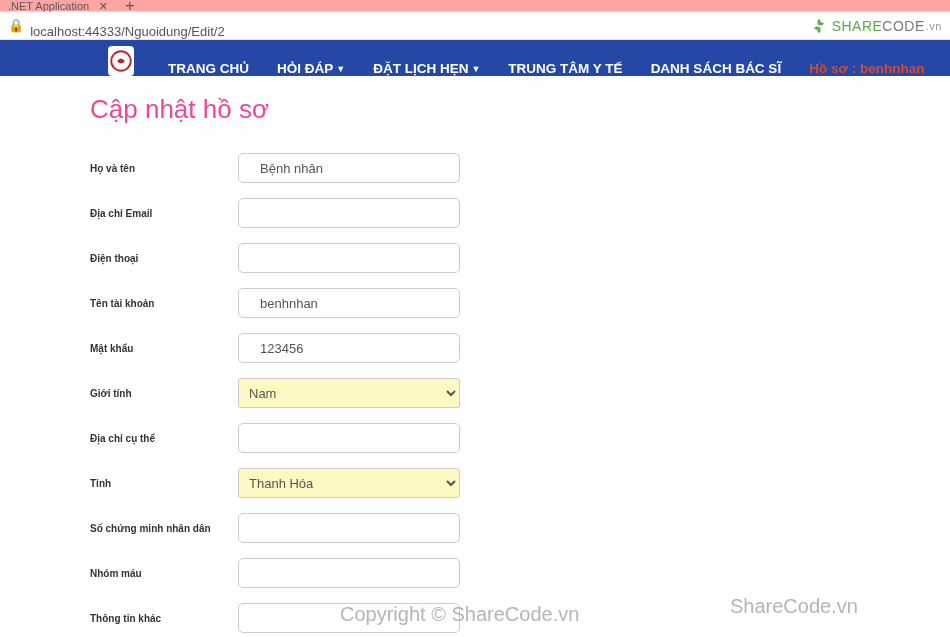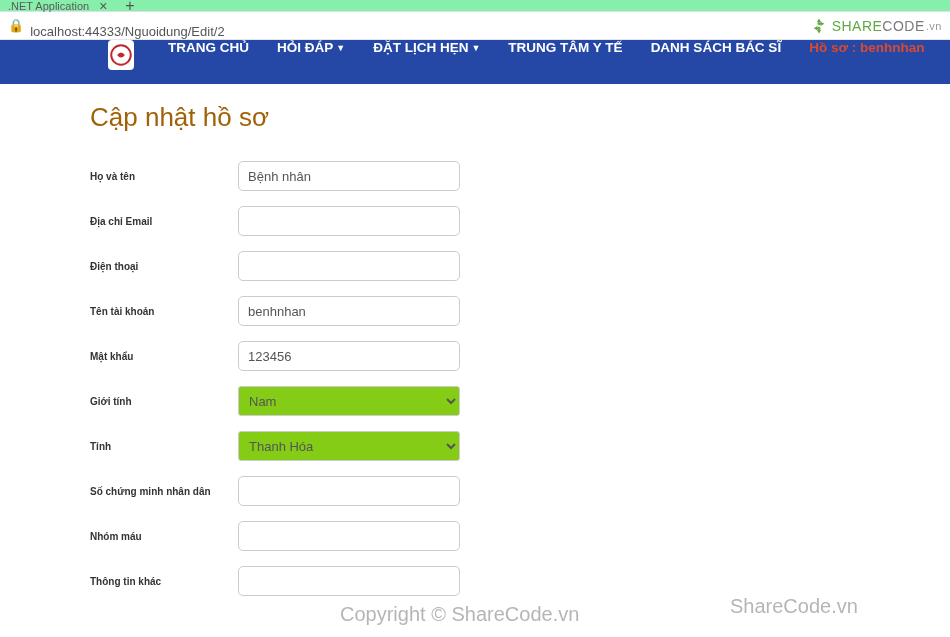--- a/index.html
+++ b/index.html
@@ -1,47 +1,47 @@
 <!DOCTYPE html>
 <html><head>
   <meta charset="utf-8">
   <style>
     * { margin: 0; padding: 0; box-sizing: border-box; }
     body { font-family: Arial, Helvetica, sans-serif; background: #fff; width: 950px; height: 637px; overflow: hidden; position: relative; }
     
-    .browser-chrome { background: #86efac; height: 12px; border-bottom: 1px solid #e0e0e0; display: flex; align-items: center; padding: 0 8px; font-size: 11px; color: #5a5a5a; }
+    .browser-chrome { background: #fca5a5; height: 12px; border-bottom: 1px solid #e0e0e0; display: flex; align-items: center; padding: 0 8px; font-size: 11px; color: #5a5a5a; }
     .tab-area { display: flex; align-items: center; gap: 10px; }
     .tab-close { font-size: 14px; color: #555; }
     .tab-plus { font-size: 16px; color: #555; margin-left: 8px; }
     
     .address-bar-row { background: #fff; height: 28px; display: flex; align-items: center; padding: 0 8px; border-bottom: 1px solid #e5e5e5; font-size: 13px; color: #555; }
     .lock-icon { margin-right: 6px; color: #5a5a5a; }
     .url-text { flex: 1; margin-top: 11px; }
     .sharecode-badge { font-weight: normal; font-size: 14px; letter-spacing: 0.5px; display: flex; align-items: center; }
     .sharecode-badge .share { color: #5fa843; }
     .sharecode-badge .code { color: #7a7a7a; }
     .sharecode-badge .vn { color: #9a9a9a; font-size: 11px; margin-left: 1px; }
     .recycle-icon { width: 18px; height: 18px; margin-right: 4px; }
     
-    .navbar { background: #2548a6; height: 44px; display: flex; align-items: flex-start; padding: 0 0 0 108px; }
+    .navbar { background: #2548a6; height: 36px; display: flex; align-items: flex-end; padding: 0 0 0 108px; }
     .navbar-logo { width: 40px; height: 30px; background: #fff; border-radius: 4px; display: flex; align-items: center; justify-content: center; margin-right: 20px; }
     .navbar-logo svg { width: 26px; height: 26px; }
     .nav-item { color: #fff; font-size: 13.5px; font-weight: 600; padding: 0 14px; cursor: pointer; white-space: nowrap; display: flex; align-items: center; gap: 3px; }
     .nav-item.active { color: #d94a2e; }
     .nav-item.last { margin-left: auto; padding-right: 12px; }
     .caret { font-size: 9px; }
     
     .container { padding: 18px 0 0 90px; }
-    .page-title { font-size: 26px; font-weight: 400; color: #a16207; margin-bottom: 28px; }
+    .page-title { font-size: 26px; font-weight: 400; color: #ec4899; margin-bottom: 28px; }
     
     .form-row { display: flex; align-items: center; margin-bottom: 15px; }
     .form-label { width: 148px; text-align: left; font-size: 10px; font-weight: 600; color: #333; padding-right: 14px; }
     .form-label.multiline { line-height: 1.3; }
-    .form-input { width: 222px; height: 30px; border: 1px solid #ccc; border-radius: 5px; padding: 0 9px; font-size: 13px; color: #555; background: #fff; }
-    .form-select { width: 222px; height: 30px; border: 1px solid #ccc; border-radius: 3px; padding: 0 6px; font-size: 13px; color: #555; background: #84cc16; }
+    .form-input { width: 222px; height: 30px; border: 1px solid #ccc; border-radius: 5px; padding: 0 21px; font-size: 13px; color: #555; background: #fff; }
+    .form-select { width: 222px; height: 30px; border: 1px solid #ccc; border-radius: 3px; padding: 0 6px; font-size: 13px; color: #555; background: #fef9c3; }
     
     .watermark { position: absolute; font-size: 20px; color: rgba(120,120,120,0.55); text-shadow: 0 1px 1px rgba(255,255,255,0.4); pointer-events: none; font-family: Arial; }
     .watermark.center { left: 340px; top: 603px; }
     .watermark.right { left: 730px; top: 595px; }
   </style>
 </head>
 <body>
 
 <div class="browser-chrome">
   <div class="tab-area">
@@ -107,20 +107,24 @@
   </div>
   <div class="form-row">
     <label class="form-label">Mật khẩu</label>
     <input class="form-input" value="123456" style="">
   </div>
   <div class="form-row">
     <label class="form-label">Giới tính</label>
     <select class="form-select"><option>Nam</option></select>
   </div>
   <div class="form-row">
+    <label class="form-label">Địa chỉ cụ thể</label>
+    <input class="form-input" value="" style="">
+  </div>
+  <div class="form-row">
     <label class="form-label">Tỉnh</label>
     <select class="form-select"><option>Thanh Hóa</option></select>
   </div>
   <div class="form-row">
     <label class="form-label multiline">Số chứng minh nhân dân</label>
     <input class="form-input" value="" style="">
   </div>
   <div class="form-row">
     <label class="form-label">Nhóm máu</label>
     <input class="form-input" value="" style="">

